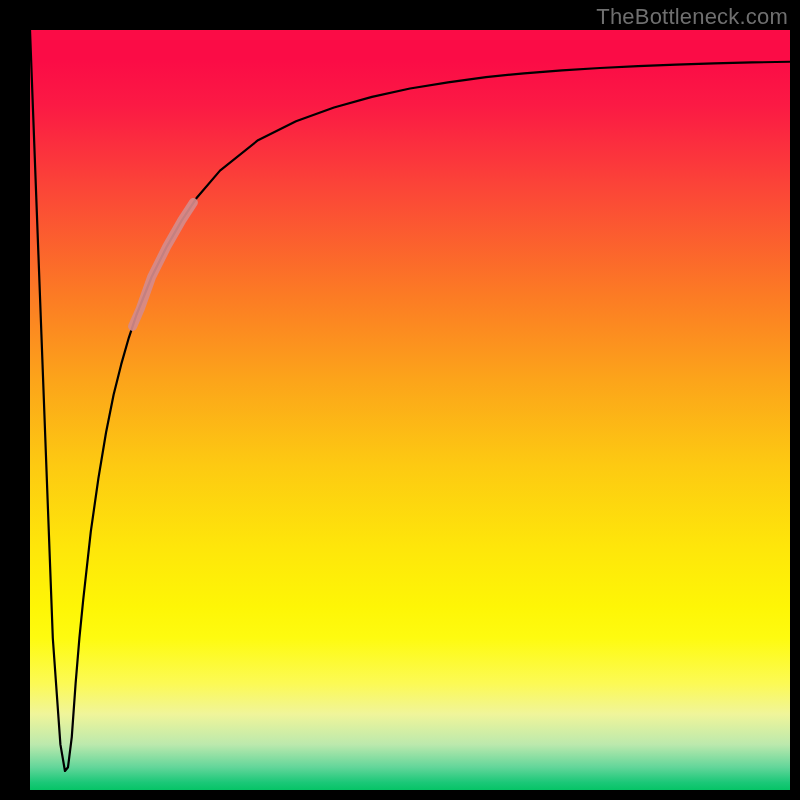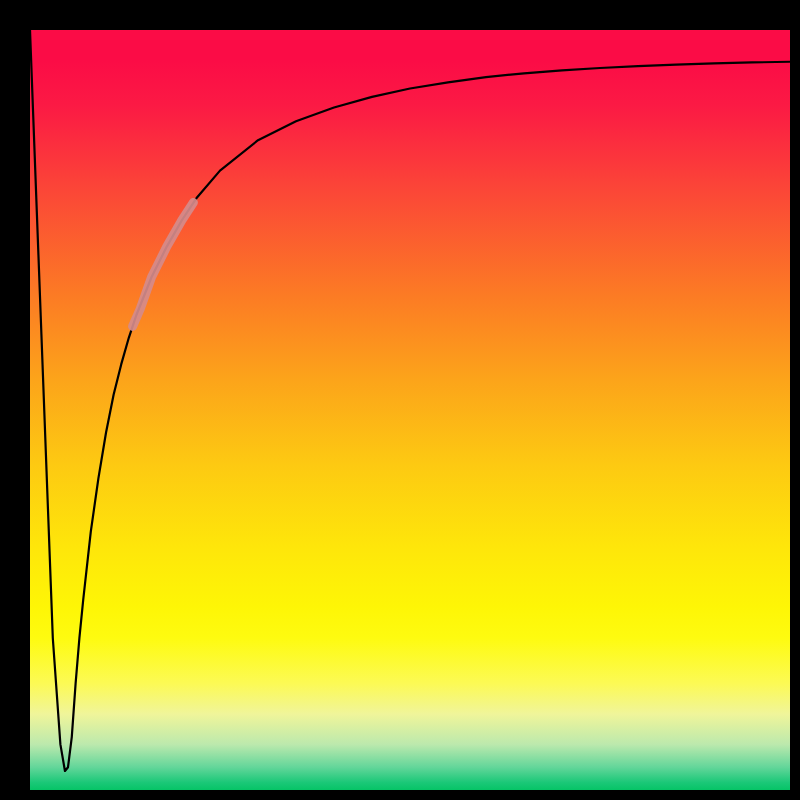--- a/index.html
+++ b/index.html
@@ -71,13 +71,14 @@
 <div class="frame">
   <div class="plot">
     <div class="gradient"></div>
     <svg class="curve-svg" viewBox="0 0 760 760" preserveAspectRatio="none">
       <g id="svg-series">
           <path d="M0.00 0.00 L11.40 304.00 L22.80 608.00 L30.40 714.40 L34.96 741.00 L38.00 737.20 L41.80 706.80 L45.60 653.60 L49.40 608.00 L53.20 570.00 L60.80 501.60 L68.40 448.40 L76.00 402.80 L83.60 364.80 L91.20 334.40 L98.80 307.80 L106.40 285.00 L121.60 247.00 L136.80 216.60 L152.00 190.00 L167.20 167.20 L190.00 140.60 L228.00 110.20 L266.00 91.20 L304.00 77.52 L342.00 66.88 L380.00 58.52 L418.00 52.44 L456.00 47.12 L494.00 43.32 L532.00 40.28 L570.00 38.00 L608.00 36.10 L646.00 34.58 L684.00 33.44 L722.00 32.45 L760.00 31.77" fill="none" stroke="#000000" stroke-width="2.2" stroke-linecap="round" stroke-linejoin="round"></path>
           <path d="M102.60 296.40 L110.20 278.92 L121.60 247.00 L136.80 216.60 L152.00 190.00 L163.40 172.52" fill="none" stroke="#d58b8b" stroke-width="9" stroke-linecap="round" stroke-linejoin="round" opacity="0.92"></path>
         </g>
     </svg>
   </div>
+  <div class="watermark">TheBottleneck.com</div>
 </div>
 
 </body></html>

